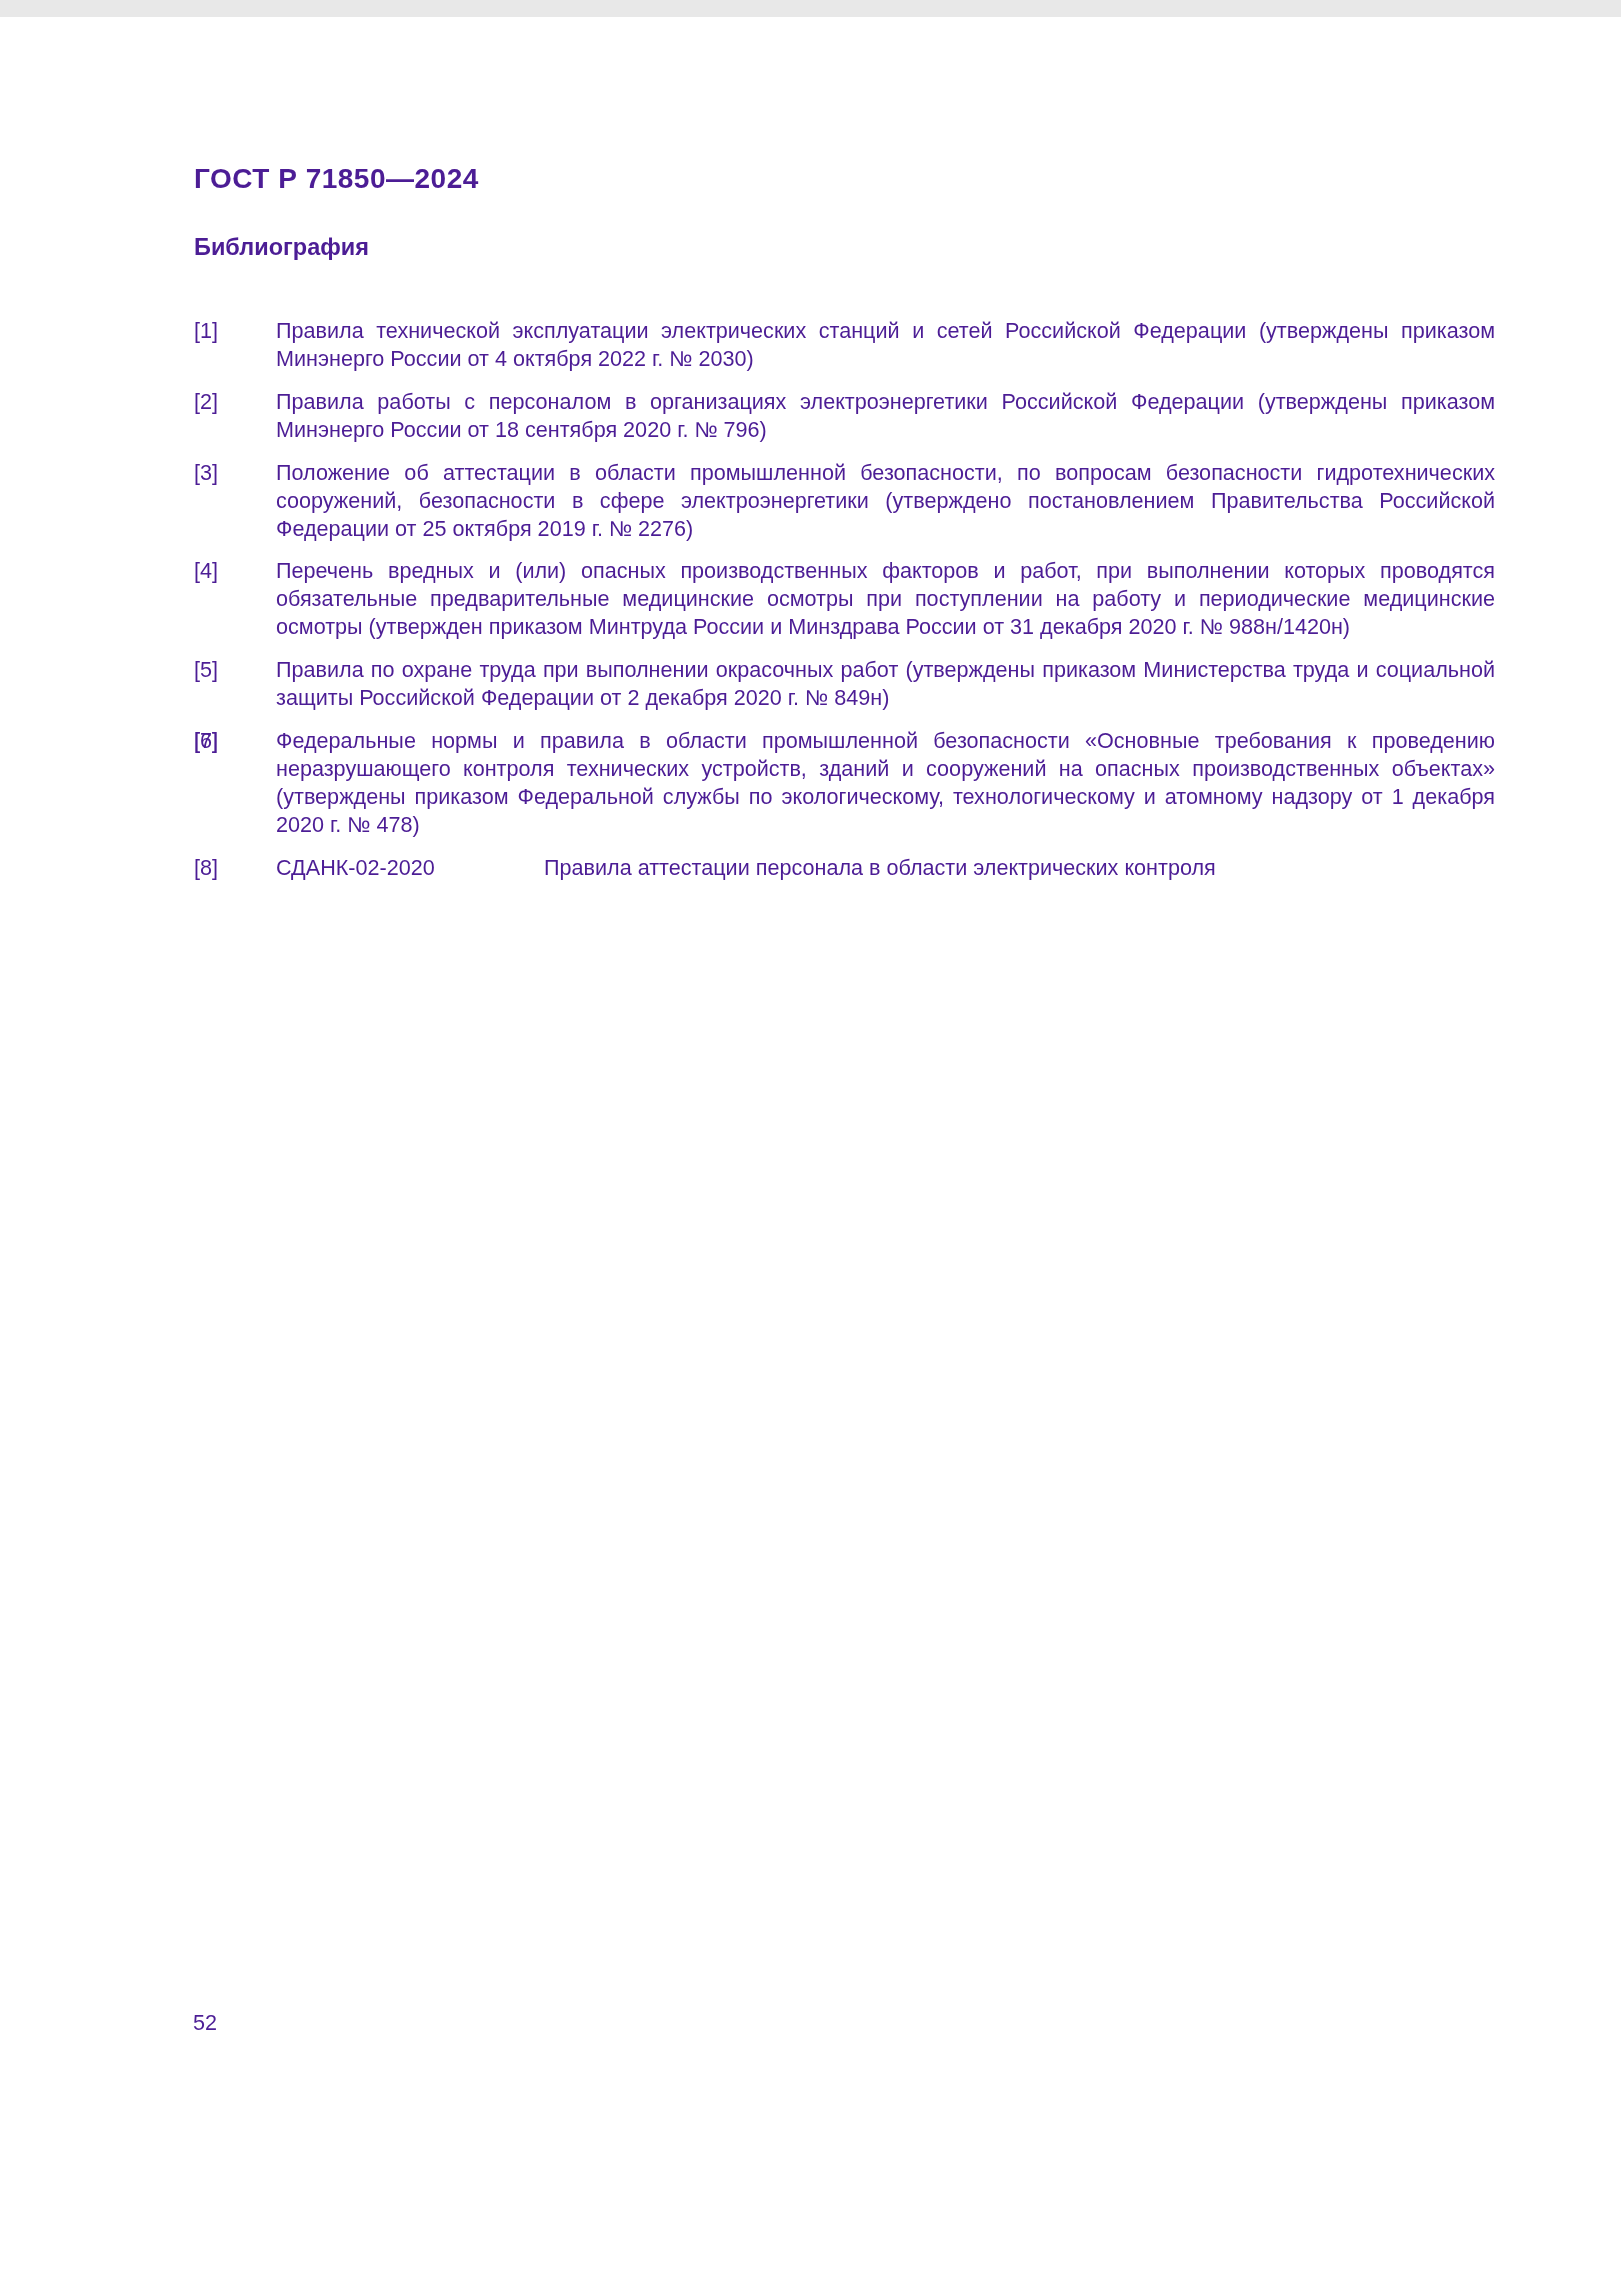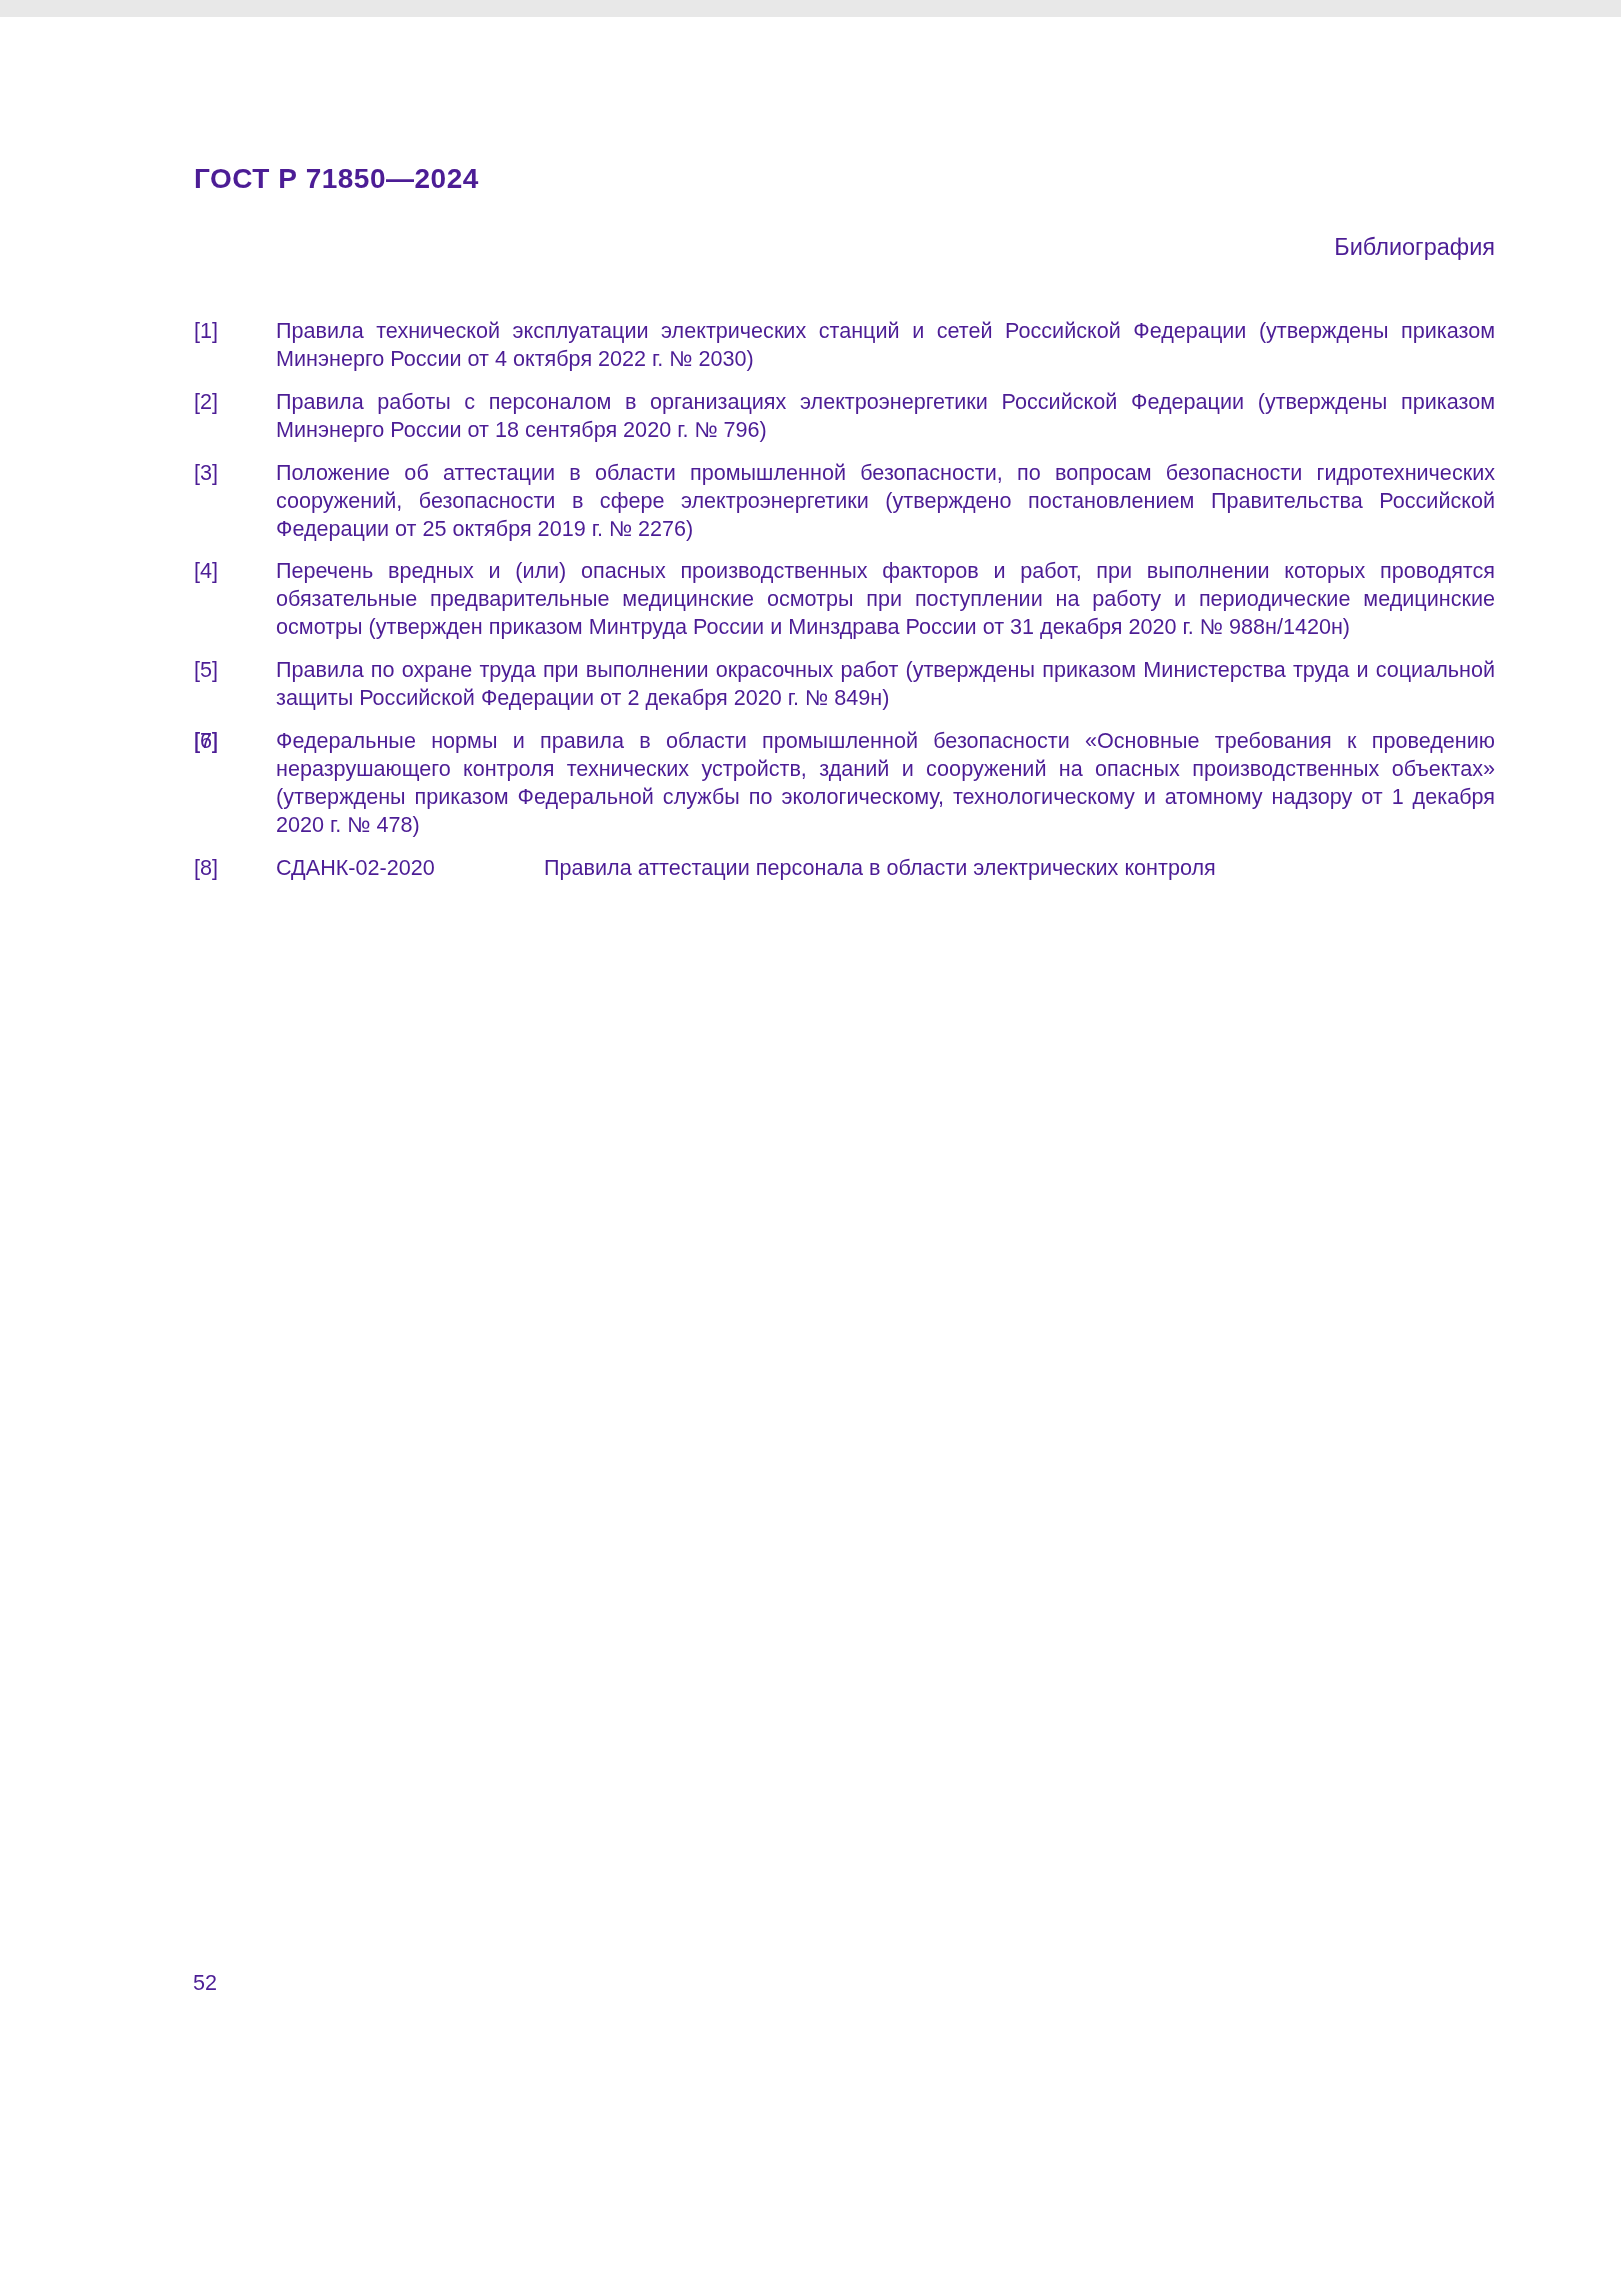--- a/index.html
+++ b/index.html
@@ -20,23 +20,23 @@
   .doc-header {
     padding-top: 146px;
     font-size: 28px;
     font-weight: bold;
     line-height: 31px;
     letter-spacing: 0.5px;
   }
   .doc-title {
     margin-top: 40px;
     font-size: 23.5px;
-    font-weight: normal;
+    font-weight: bold;
     line-height: 27.4px;
-    text-align: right;
+    text-align: left;
   }
   .entries {
     margin-top: 56px;
   }
   .entry {
     position: relative;
     margin-left: 82px;
     margin-bottom: 14.7px;
     font-size: 21.6px;
     line-height: 28px;
@@ -51,21 +51,21 @@
     width: 82px;
     text-align: left;
   }
   .entry-designation {
     display: inline-block;
     width: 268px;
   }
   .page-number {
     position: absolute;
     left: 193px;
-    top: 1952px;
+    top: 1992px;
     font-size: 21.6px;
     line-height: 28px;
   }
 </style>
 </head>
 <body>
 
 <div class="page">
   <div class="content">
     <div class="doc-header">ГОСТ Р 71850—2024</div>

